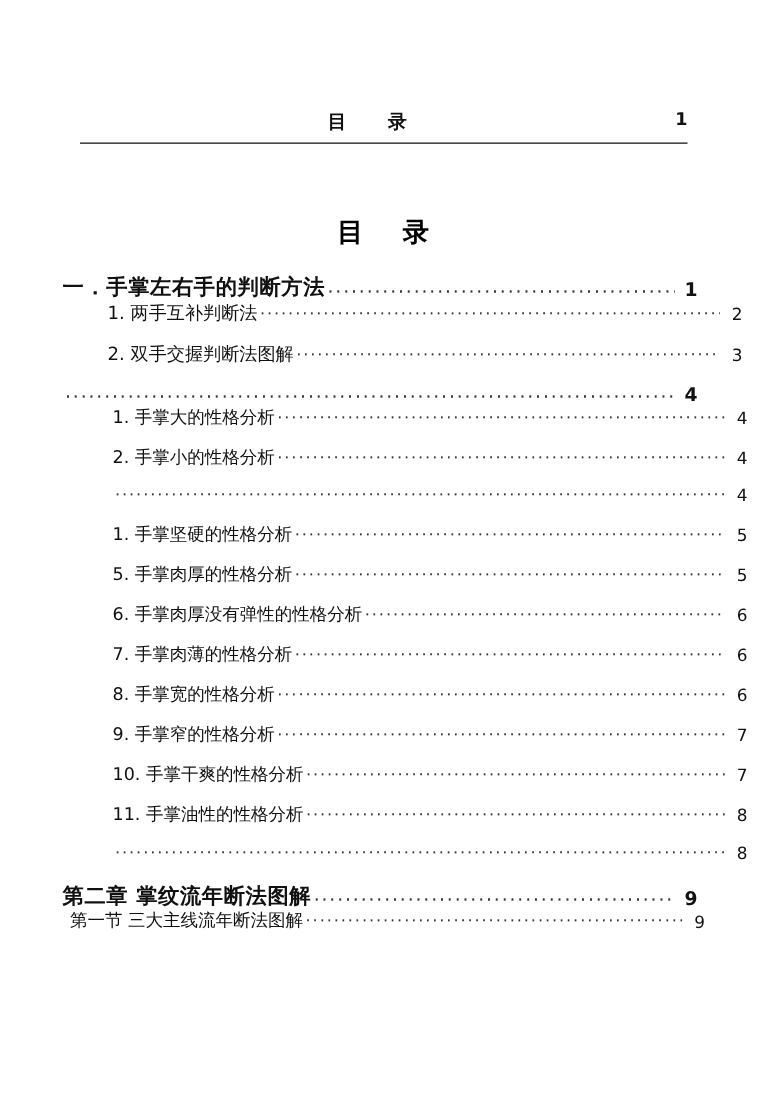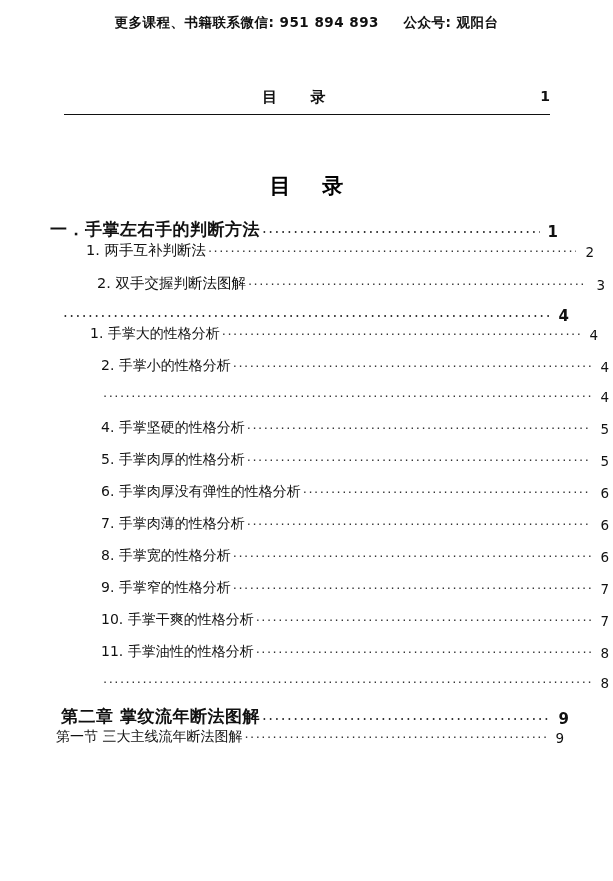--- a/index.html
+++ b/index.html
@@ -125,32 +125,27 @@
   .lvl-sub .pg { font-size: 13.5px; width: 16px; }
 
   .lvl-sec .lbl { font-size: 14px; }
   .lvl-sec .pg { font-size: 13.5px; width: 16px; }
 
   .indent-0 { padding-left: 0px; }
   .indent-1 { padding-left: 36px; }
   .indent-2 { padding-left: 40px; }
   .indent-3 { padding-left: 6px; }
   .sp-b { margin-top: 0; }
-  .sp-c { margin-top: 14px; margin-left: 11px; }
+  .sp-c { margin-top: 14px; }
 </style>
 </head>
 <body>
 
 <div class="page">
 
-  <div class="promo">
-    <span>更多课程、书籍联系微信: 951 894 893</span>
-    <span class="gap"></span>
-    <span>公众号: 观阳台</span>
-  </div>
 
   <div class="runhead">
     <span class="rh-title">目    录</span>
     <span class="rh-page">1</span>
   </div>
 
   <div class="doc-title">目 录</div>
 
   <div class="toc" id="toc-list">
       <div class="row lvl-h1 indent-0">
@@ -180,21 +175,21 @@
       <div class="row lvl-sub indent-2 sp-c">
         <span class="lbl">2. 手掌小的性格分析</span>
         <span class="dots">·····································································································</span>
         <span class="pg">4</span>
       </div>
       <div class="row lvl-sub indent-2 sp-c">
         <span class="dots">·····································································································</span>
         <span class="pg">4</span>
       </div>
       <div class="row lvl-sub indent-2 sp-c">
-        <span class="lbl">4. 手掌坚硬的性格分析</span>
+        <span class="lbl">1. 手掌坚硬的性格分析</span>
         <span class="dots">·····································································································</span>
         <span class="pg">5</span>
       </div>
       <div class="row lvl-sub indent-2 sp-c">
         <span class="lbl">5. 手掌肉厚的性格分析</span>
         <span class="dots">·····································································································</span>
         <span class="pg">5</span>
       </div>
       <div class="row lvl-sub indent-2 sp-c">
         <span class="lbl">6. 手掌肉厚没有弹性的性格分析</span>

